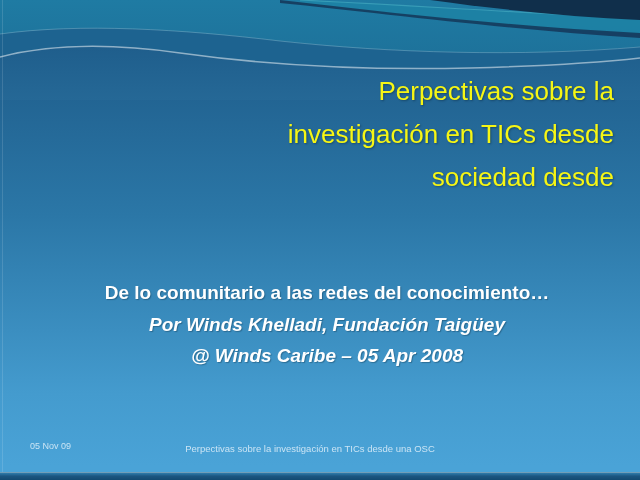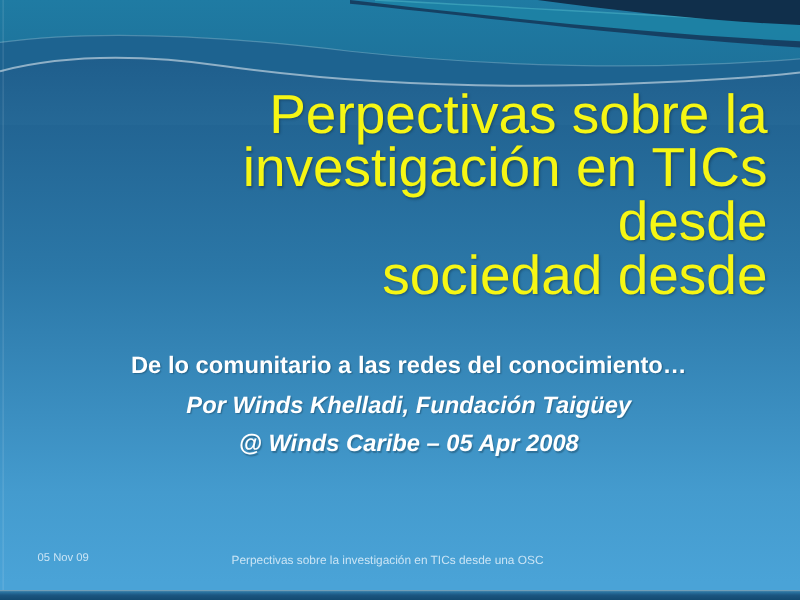--- a/index.html
+++ b/index.html
@@ -14,21 +14,21 @@
   .banner { position: absolute; top: 0; left: 0; display: block; }
   .left-line {
     position: absolute; left: 2px; top: 0; height: 100%; width: 1px;
     background: rgba(255,255,255,0.13);
   }
   .title-block {
     position: absolute;
     top: 70px; left: 100px; width: 514px;
     text-align: right;
     color: #f6f614;
-    font-size: 44px;
+    font-size: 26px;
     line-height: 43px;
     font-weight: 400;
     text-shadow: 1px 1px 2px rgba(10,40,60,0.45);
   }
   .subtitle-block {
     position: absolute;
     top: 277px; left: 40px; width: 574px;
     text-align: center;
     color: #ffffff;
     font-weight: bold;

